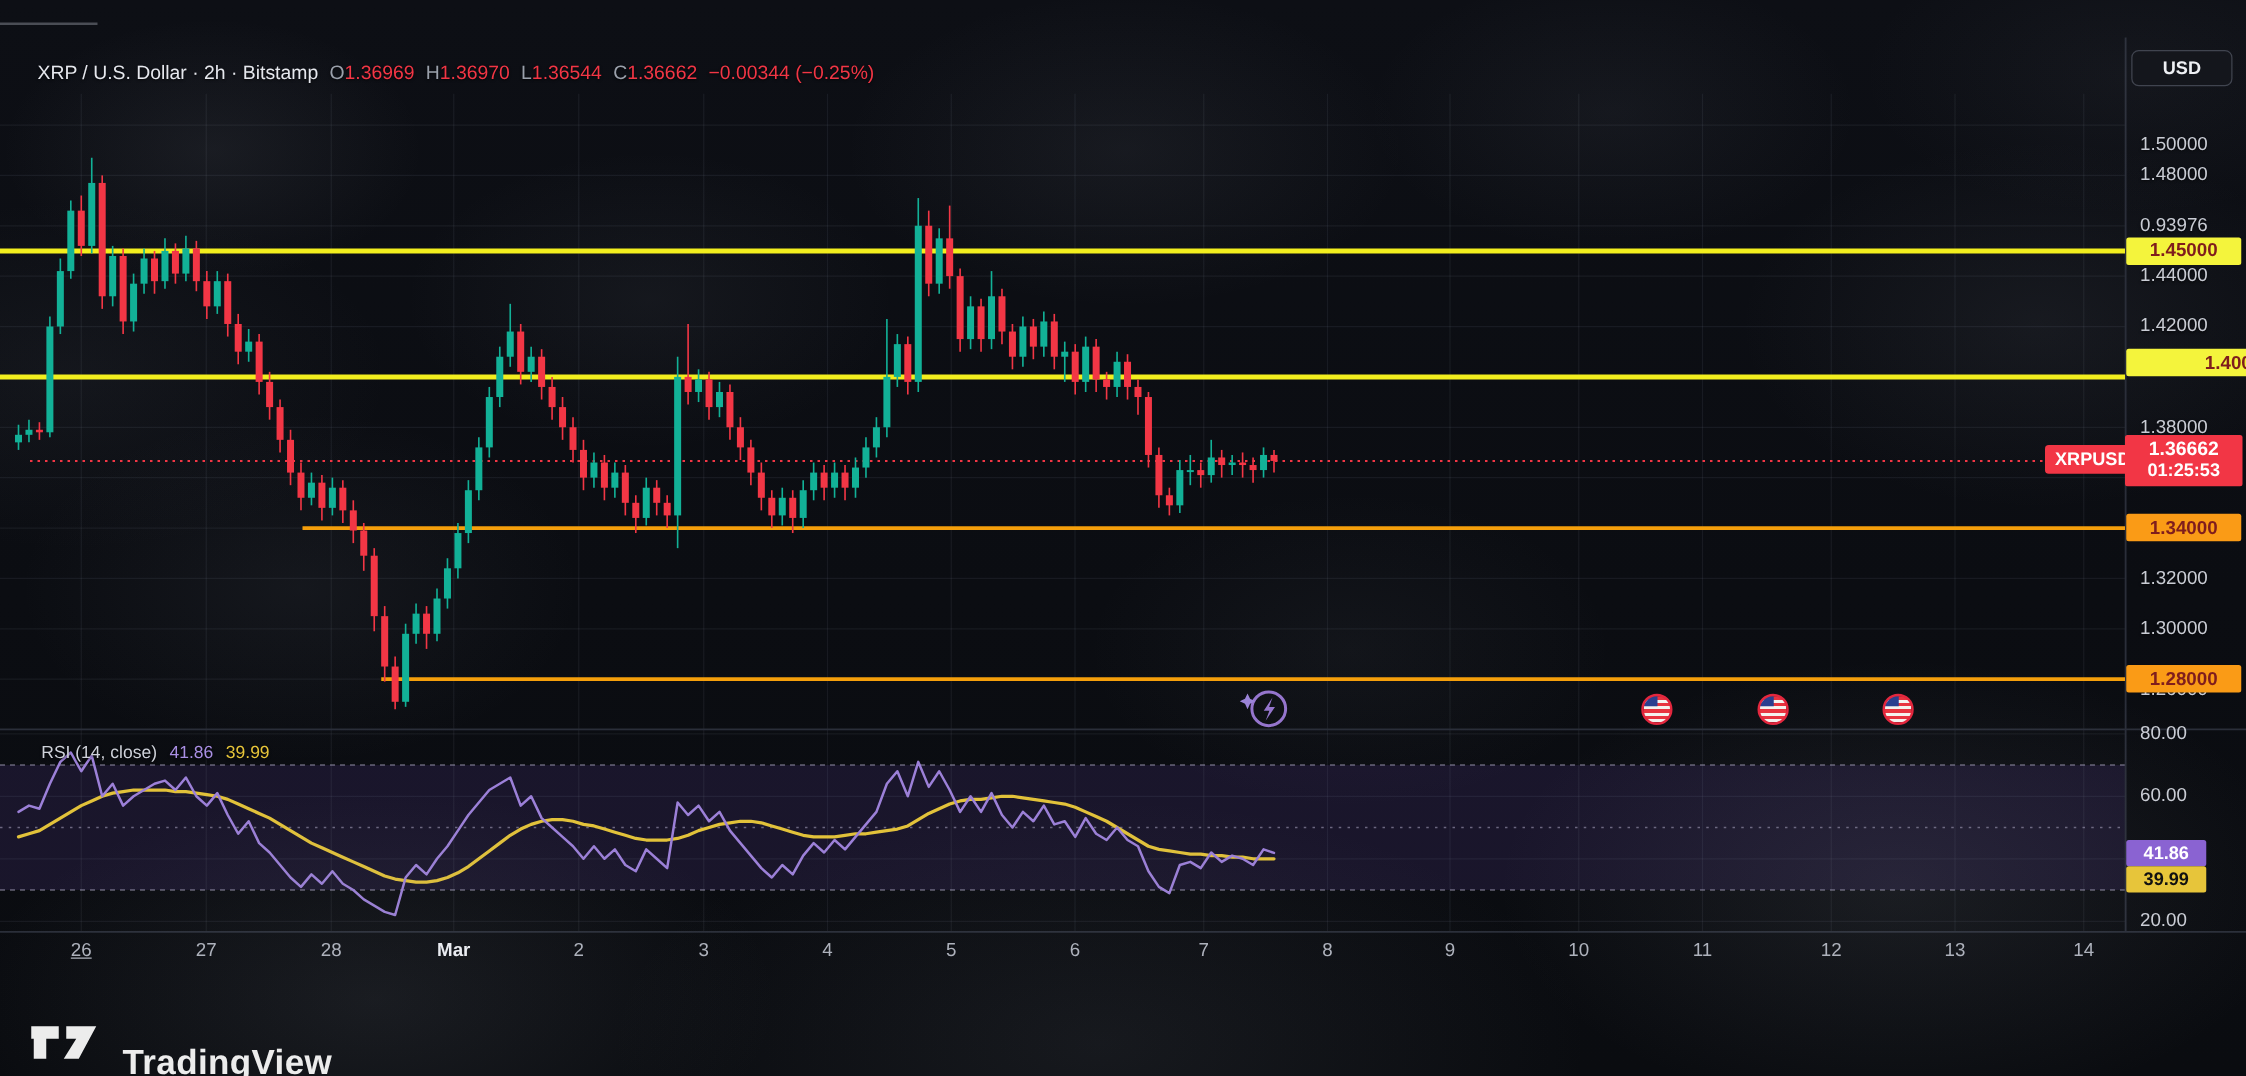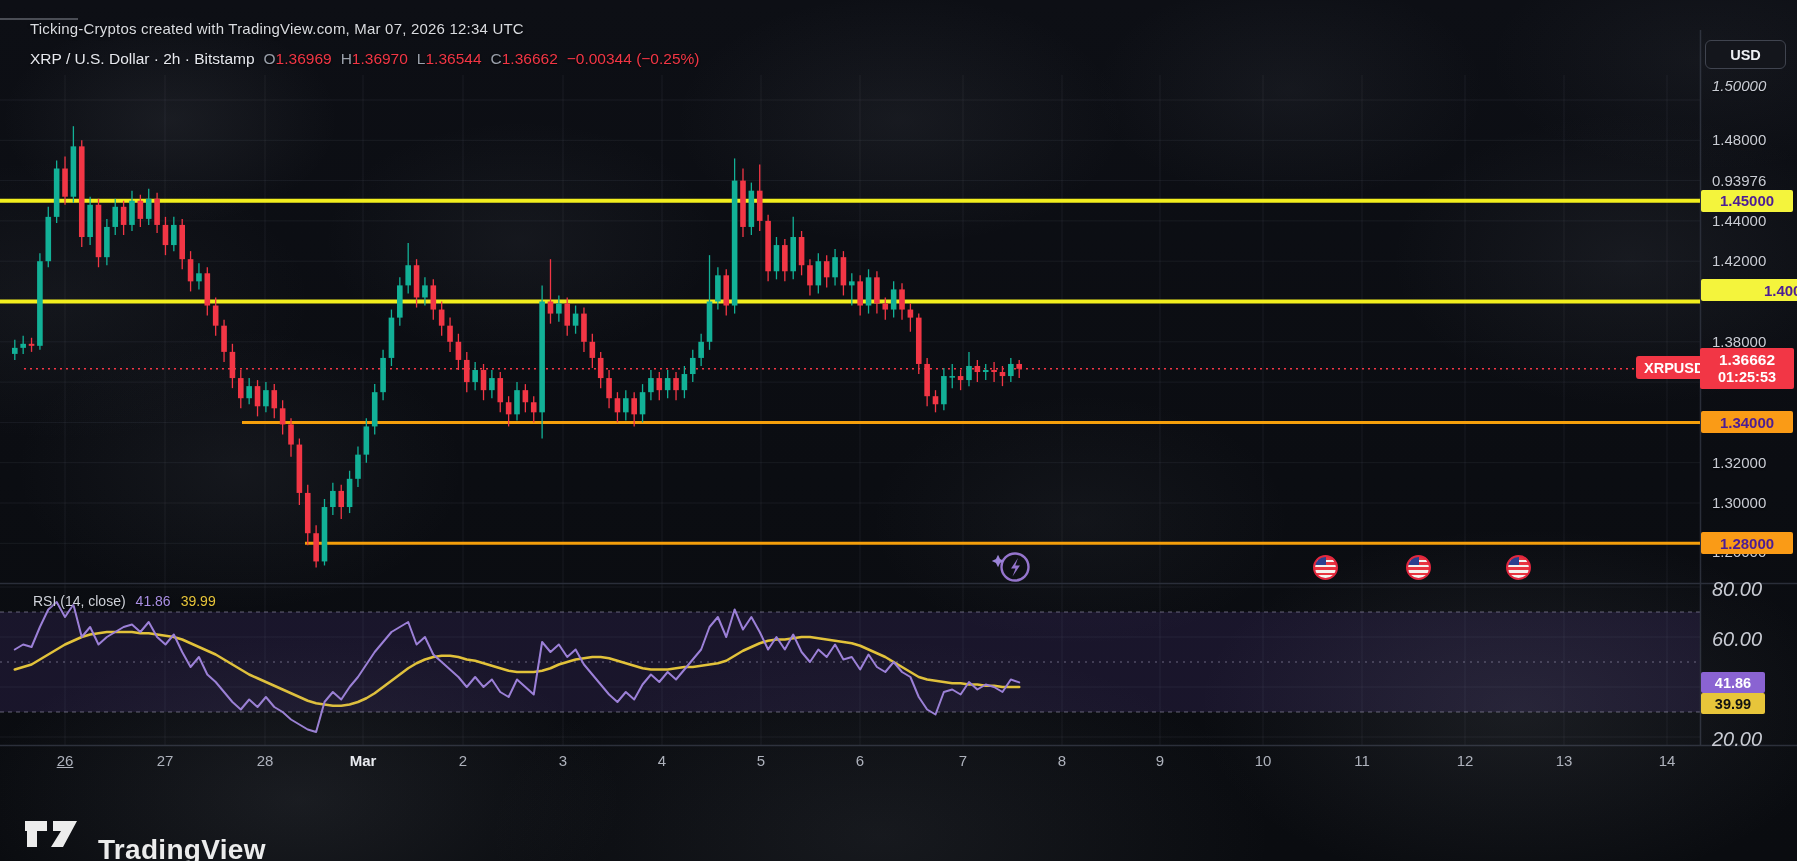--- a/index.html
+++ b/index.html
@@ -32,22 +32,22 @@
   .abs{position:absolute;}
   .topdash{left:0;top:18px;width:78px;height:2px;background:#4a4d55;}
   .attribution{left:30px;top:20px;font-size:15px;color:#d9dbe0;text-shadow:0 1px 3px rgba(0,0,0,.8);letter-spacing:.2px;}
   .symrow{left:30px;top:50px;font-size:15.5px;color:#e6e8ee;display:flex;gap:9px;align-items:baseline;text-shadow:0 1px 2px rgba(0,0,0,.7);}
   .symrow .lt{color:#9aa0ab;}
   .symrow .val{color:#f23645;}
   .symrow .chg{color:#f23645;}
   .usd-btn{left:1705px;top:40px;width:79px;height:27px;background:#14161c;border:1.5px solid #40444f;border-radius:6px;
     color:#eef0f4;font-size:14.5px;font-weight:bold;display:flex;align-items:center;justify-content:center;cursor:pointer;}
   .tick{position:absolute;left:1712px;font-size:15px;color:#c9ccd4;white-space:nowrap;text-shadow:0 1px 2px rgba(0,0,0,.6);}
-  .rtick{position:absolute;left:1712px;font-size:20px;color:#c9ccd4;white-space:nowrap;font-style:italic;}
-  .pricebox{position:absolute;left:1701px;width:92px;height:22px;font-size:15px;font-weight:bold;color:#4c1d95;
+  .rtick{position:absolute;left:1712px;font-size:15px;color:#c9ccd4;white-space:nowrap;}
+  .pricebox{position:absolute;left:1701px;width:92px;height:22px;font-size:15px;font-weight:bold;color:#7f1d1d;
     display:flex;align-items:center;justify-content:center;border-radius:2px;}
   .timelabel{position:absolute;top:752px;width:36px;text-align:center;font-size:15px;color:#aeb2bc;}
   .timelabel.month{color:#e9ebf0;font-weight:bold;}
   .lastbox{left:1700px;top:348px;width:94px;height:41px;background:#f23645;border-radius:2px;color:#fff;
     display:flex;flex-direction:column;align-items:center;justify-content:center;line-height:1.2;}
   .lastbox .p{font-size:15.5px;font-weight:bold;}
   .lastbox .cd{font-size:14.5px;font-weight:bold;}
   .symtag{left:1636px;top:356px;height:23px;padding:0 8px;background:#f23645;border-radius:3px;color:#fff;
     font-size:14.5px;font-weight:bold;display:flex;align-items:center;}
   .rsibox{position:absolute;left:1701px;width:64px;height:21px;font-size:14.5px;font-weight:bold;
@@ -360,35 +360,34 @@
         <rect x="1016.3999999999999" y="363.96500000000003" width="5.6" height="4.795700000000068" fill="#f23645"></rect>
       </g>
       <polyline points="14.8,669.5 23.169999999999998,667 31.54,664.5 39.91,659.5 48.279999999999994,654.5 56.64999999999999,649.5 65.02,644.5 73.39,640.75 81.75999999999999,637 90.13,634.5 98.49999999999999,633.25 106.86999999999999,632 115.24,632 123.60999999999999,632 131.98000000000002,632 140.35,633.25 148.72,633.25 157.09,634.5 165.46,635.75 173.82999999999998,637 182.2,639.5 190.57,643.25 198.94,647 207.31,650.75 215.68,654.5 224.04999999999998,659.5 232.42,664.5 240.79,669.5 249.16,674.5 257.53,678.25 265.9,682 274.27,685.75 282.64,689.5 291.01,693.25 299.38,697 307.75,700.75 316.12,703.25 324.49,704.5 332.85999999999996,705.75 341.22999999999996,705.75 349.59999999999997,704.5 357.96999999999997,702 366.34,698.25 374.71,693.25 383.08,687 391.45,680.75 399.82,674.5 408.19,668.25 416.56,663.25 424.92999999999995,659.5 433.29999999999995,657 441.66999999999996,655.75 450.03999999999996,655.75 458.40999999999997,657 466.78,659.5 475.15,660.75 483.52,663.25 491.89,665.75 500.26,668.25 508.62999999999994,670.75 516.9999999999999,672 525.3699999999999,672 533.7399999999999,672 542.1099999999999,670.75 550.4799999999999,668.25 558.8499999999999,664.5 567.2199999999999,662 575.5899999999999,659.5 583.9599999999999,658.25 592.3299999999999,657 600.6999999999999,657 609.0699999999999,658.25 617.4399999999999,660.75 625.81,663.25 634.18,665.75 642.5499999999998,668.25 650.9199999999998,669.5 659.2899999999998,669.5 667.6599999999999,669.5 676.0299999999999,668.25 684.3999999999999,667 692.7699999999999,667 701.1399999999999,665.75 709.5099999999999,664.5 717.8799999999999,663.25 726.2499999999999,660.75 734.6199999999999,655.75 742.9899999999999,650.75 751.3599999999999,647 759.7299999999999,643.25 768.0999999999999,640.75 776.4699999999999,639.5 784.8399999999999,639.5 793.2099999999999,638.25 801.5799999999999,637 809.9499999999999,637 818.3199999999999,638.25 826.6899999999998,639.5 835.0599999999998,640.75 843.4299999999998,642 851.7999999999998,643.25 860.1699999999998,645.75 868.5399999999998,649.5 876.9099999999999,653.25 885.2799999999999,657 893.6499999999999,662 902.0199999999999,667 910.3899999999999,672 918.7599999999999,677 927.1299999999999,679.5 935.4999999999999,680.75 943.8699999999999,682 952.2399999999999,683.25 960.6099999999999,683.25 968.9799999999999,684.5 977.3499999999999,684.5 985.7199999999999,685.75 994.0899999999999,685.75 1002.4599999999998,687 1010.8299999999998,687 1019.1999999999998,687.025" fill="none" stroke="#e2c23a" stroke-width="2.6" stroke-linejoin="round" stroke-linecap="round"></polyline>
       <polyline points="14.8,649.5 23.169999999999998,644.5 31.54,647 39.91,627 48.279999999999994,609.5 56.64999999999999,602 65.02,617 73.39,604.5 81.75999999999999,637 90.13,627 98.49999999999999,644.5 106.86999999999999,637 115.24,632 123.60999999999999,627 131.98000000000002,624.5 140.35,632 148.72,622 157.09,637 165.46,644.5 173.82999999999998,634.5 182.2,652 190.57,667 198.94,657 207.31,674.5 215.68,682 224.04999999999998,692 232.42,702 240.79,709.5 249.16,699.5 257.53,707 265.9,697 274.27,707 282.64,712 291.01,719.5 299.38,724.5 307.75,729.5 316.12,732 324.49,702 332.85999999999996,692 341.22999999999996,699.5 349.59999999999997,687 357.96999999999997,677 366.34,664.5 374.71,652 383.08,642 391.45,632 399.82,627 408.19,622 416.56,644.5 424.92999999999995,637 433.29999999999995,654.5 441.66999999999996,662 450.03999999999996,669.5 458.40999999999997,677 466.78,687 475.15,677 483.52,687 491.89,679.5 500.26,692 508.62999999999994,697 516.9999999999999,679.5 525.3699999999999,687 533.7399999999999,694.5 542.1099999999999,642 550.4799999999999,652 558.8499999999999,644.5 567.2199999999999,657 575.5899999999999,649.5 583.9599999999999,664.5 592.3299999999999,674.5 600.6999999999999,684.5 609.0699999999999,694.5 617.4399999999999,702 625.81,692 634.18,699.5 642.5499999999998,684.5 650.9199999999998,674.5 659.2899999999998,682 667.6599999999999,672 676.0299999999999,679.5 684.3999999999999,669.5 692.7699999999999,659.5 701.1399999999999,649.5 709.5099999999999,627 717.8799999999999,617 726.2499999999999,637 734.6199999999999,609.5 742.9899999999999,629.5 751.3599999999999,617 759.7299999999999,632 768.0999999999999,649.5 776.4699999999999,637 784.8399999999999,649.5 793.2099999999999,634.5 801.5799999999999,652 809.9499999999999,662 818.3199999999999,649.5 826.6899999999998,657 835.0599999999998,644.5 843.4299999999998,659.5 851.7999999999998,657 860.1699999999998,669.5 868.5399999999998,654.5 876.9099999999999,667 885.2799999999999,672 893.6499999999999,662 902.0199999999999,672 910.3899999999999,677 918.7599999999999,697 927.1299999999999,709.5 935.4999999999999,714.5 943.8699999999999,692 952.2399999999999,689.5 960.6099999999999,694.5 968.9799999999999,682 977.3499999999999,689.5 985.7199999999999,684.5 994.0899999999999,687 1002.4599999999998,692 1010.8299999999998,679.5 1019.1999999999998,682.35" fill="none" stroke="#9c80d8" stroke-width="2" stroke-linejoin="round" stroke-linecap="round"></polyline>
     </svg>
 
   <div class="haze2"></div>
 
   <div class="abs topdash"></div>
 
-  <div class="abs attribution">Ticking-Cryptos created with TradingView.com, Mar 07, 2026 12:34 UTC</div>
 
   <div class="abs symrow">
     <span>XRP / U.S. Dollar · 2h · Bitstamp</span>
     <span><span class="lt">O</span><span class="val">1.36969</span></span>
     <span><span class="lt">H</span><span class="val">1.36970</span></span>
     <span><span class="lt">L</span><span class="val">1.36544</span></span>
     <span><span class="lt">C</span><span class="val">1.36662</span></span>
     <span class="chg">−0.00344 (−0.25%)</span>
   </div>
 
   <div class="abs usd-btn">USD</div>
 
   <div id="axis-layer">
-      <div class="tick" style="top: 77px; font-style: italic;">1.50000</div>
+      <div class="tick" style="top: 107px;">1.50000</div>
       <div class="tick" style="top: 131.3px;">1.48000</div>
       <div class="tick" style="top: 171.6px;">0.93976</div>
       <div class="tick" style="top: 211.9px;">1.44000</div>
       <div class="tick" style="top: 252.2px;">1.42000</div>
       <div class="tick" style="top: 332.8px;">1.38000</div>
       <div class="tick" style="top: 453.7px;">1.32000</div>
       <div class="tick" style="top: 494px;">1.30000</div>
       <div class="tick" style="top: 543px; text-align: center;">1.26000</div>
       <div class="pricebox" style="top: 189.75px; background: rgb(244, 244, 60);">1.45000</div>
       <div class="pricebox" style="top: 279px; background: rgb(244, 244, 60); padding-left: 44px;">1.40000</div>

